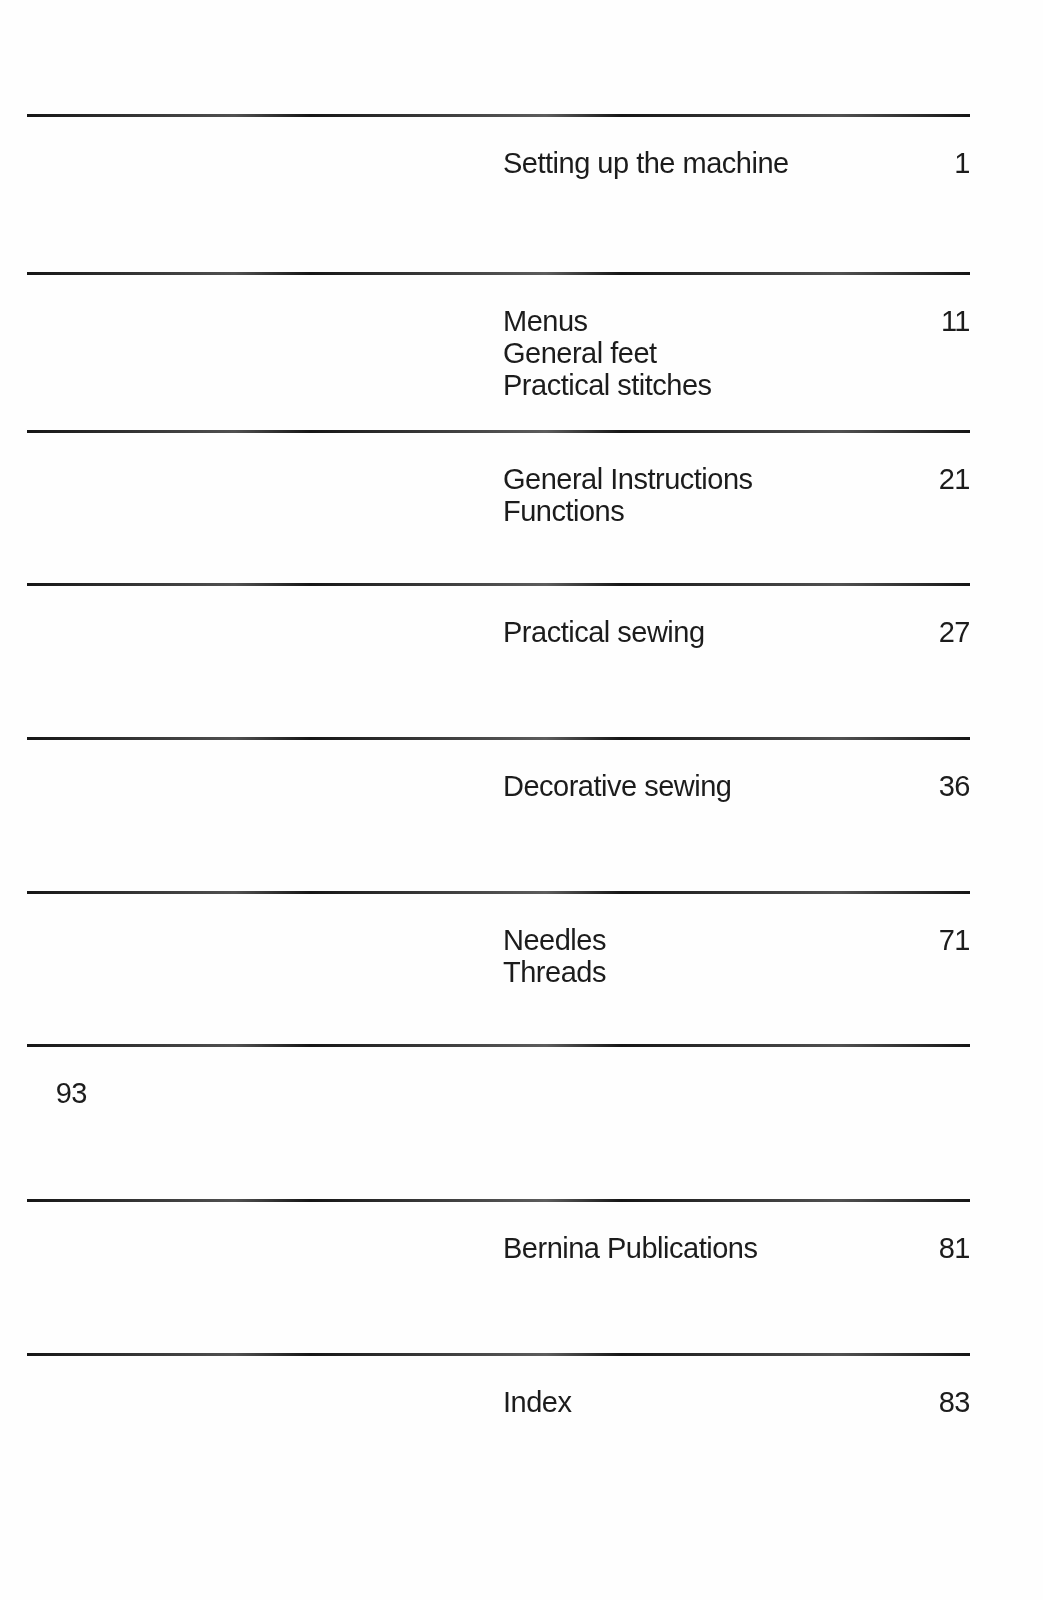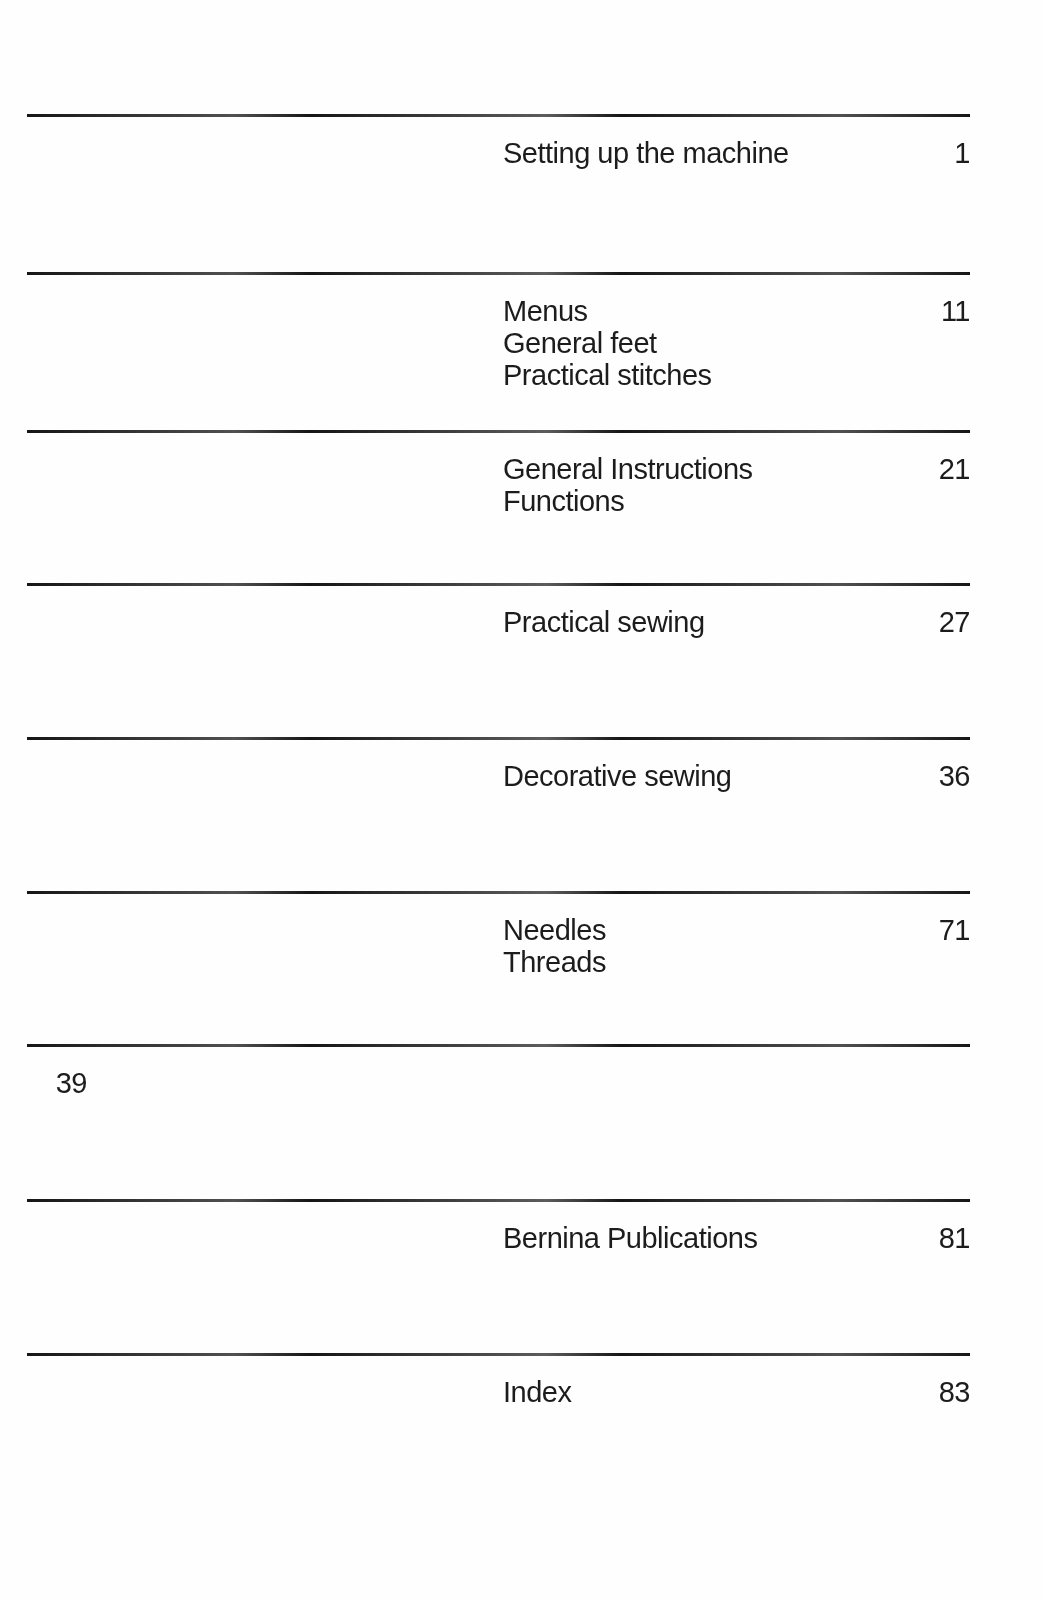--- a/index.html
+++ b/index.html
@@ -14,21 +14,21 @@
     background: #fefefe;
     font-family: "Liberation Sans", sans-serif;
     color: #1c1c1c;
     overflow: hidden;
   }
   .toc-section {
     position: absolute;
     left: 27px;
     width: 943px;
     border-top: 3px solid #161616;
-    padding-top: 20px;
+    padding-top: 30px;
   }
   
   .toc-section::before {
     content: "";
     position: absolute;
     top: -3px;
     left: 0;
     width: 100%;
     height: 3px;
     background: linear-gradient(90deg,
@@ -120,21 +120,21 @@
       <div class="titles">
         <div class="title">Needles</div>
         <div class="title">Threads</div>
       </div>
       <div class="pagenum">71</div>
     </div>
   </section>
 
   <section class="toc-section" style="top:1044px">
     <div class="row">
-      <div class="pagenum">39</div>
+      <div class="pagenum">93</div>
     </div>
   </section>
 
   <section class="toc-section" style="top:1199px">
     <div class="row">
       <div class="titles">
         <div class="title">Bernina Publications</div>
       </div>
       <div class="pagenum">81</div>
     </div>

